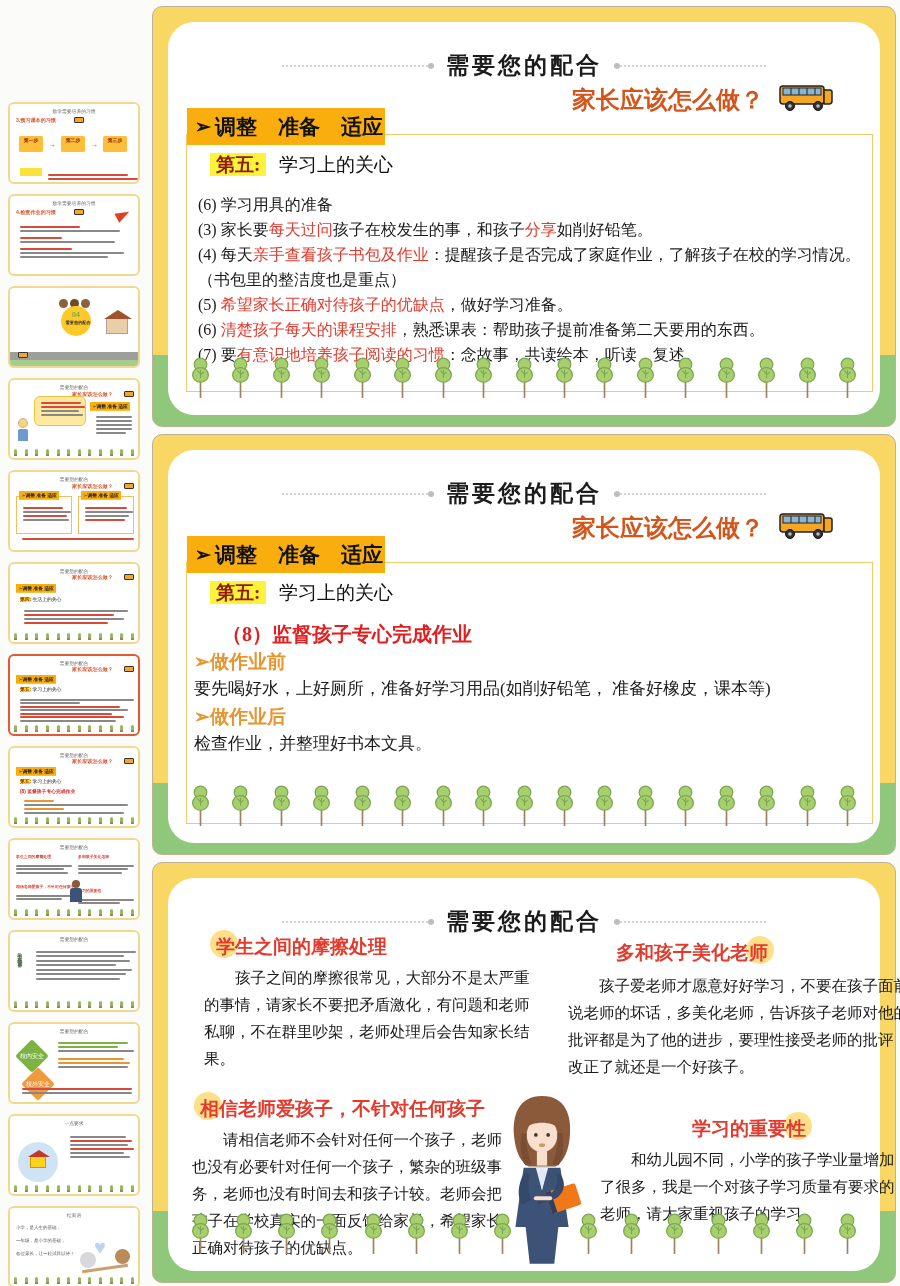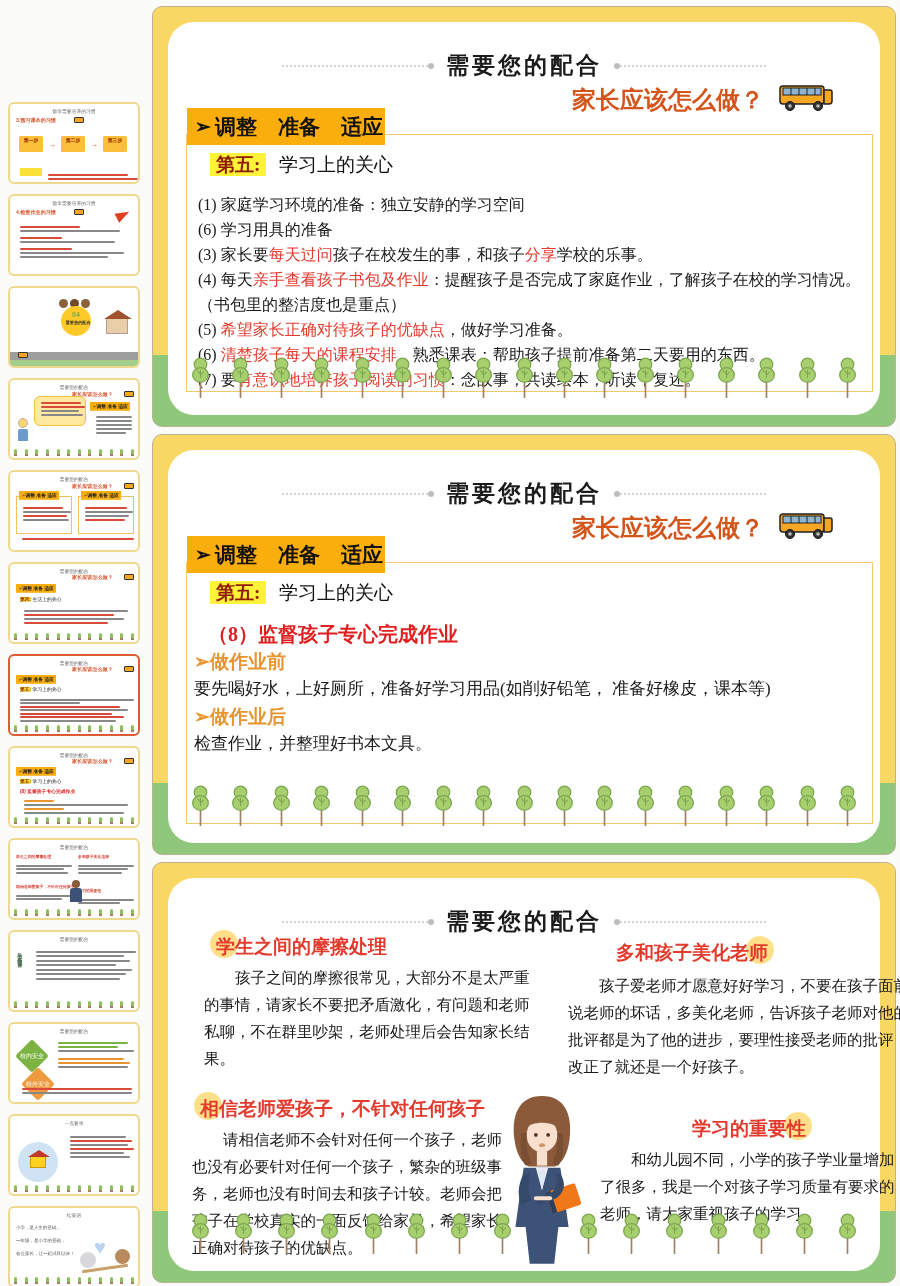--- a/index.html
+++ b/index.html
@@ -97,21 +97,21 @@
     font-family:"Liberation Serif","DejaVu Serif",serif; }
   .banner .arr { margin-right:4px; font-size:19px; }
   .banner .words { white-space:pre; }
   .content-box { position:absolute; left:18px; top:112px; width:687px; border:1.5px solid #f5c86a; }
   .sec-row { position:absolute; left:42px; top:130px; font-size:19px; color:#111;
     font-family:"Liberation Serif","DejaVu Serif",serif; }
   .sec-tag { background:#fff23b; color:#8f1a00; font-weight:700; padding:1px 6px; margin-right:8px; }
   .items { position:absolute; left:30px; top:170px; width:672px; font-size:16px; line-height:25px; color:#1a1a1a;
     font-family:"Liberation Serif","DejaVu Serif",serif; }
   .em { color:#e23b2e; }
-  .blk-red { font-size:20px; font-weight:700; color:#e02020; margin:6px 0 4px 14px; }
+  .blk-red { font-size:20px; font-weight:700; color:#e02020; margin:6px 0 4px 28px; }
   .blk-orange { font-size:19px; font-weight:700; color:#e8952f; margin:3px 0; }
   .blk-body { font-size:17px; color:#1a1a1a; margin:2px 0 4px; }
   .s2-blocks { position:absolute; left:26px; top:166px; width:676px; line-height:24px;
     font-family:"Liberation Serif","DejaVu Serif",serif; }
   .trees { position:absolute; left:22px; right:22px; bottom:16px; display:flex; justify-content:space-between; align-items:flex-end; }
 
   
   .sec3-title { position:absolute; font-size:19px; font-weight:800; color:#e23b2e; z-index:2;
     font-family:"Liberation Serif","DejaVu Serif",serif; }
   .sec3-title .hl { position:absolute; width:28px; height:28px; background:#ffe08a; border-radius:50%; z-index:-1; top:-4px; }
@@ -503,23 +503,22 @@
     <div class="content-box" style="height:258px"></div>
     <div class="banner">
       <span class="arr">➢</span>
       <span class="words">调整    准备    适应</span>
     </div>
     <div class="sec-row">
       <span class="sec-tag">第五:</span>
       <span>学习上的关心</span>
     </div>
     <div class="items" id="s1-items">
-        <div><span>(1) 家庭学习环境的准备：独立安静的学习空间</span></div>
         <div><span>(6) 学习用具的准备</span></div>
-        <div><span>(3) 家长要</span><span class="em">每天过问</span><span>孩子在校发生的事，和孩子</span><span class="em">分享</span><span>学校的乐事。</span></div>
+        <div><span>(3) 家长要</span><span class="em">每天过问</span><span>孩子在校发生的事，和孩子</span><span class="em">分享</span><span>如削好铅笔。</span></div>
         <div><span>(4) 每天</span><span class="em">亲手查看孩子书包及作业</span><span>：提醒孩子是否完成了家庭作业，了解孩子在校的学习情况。（书包里的整洁度也是重点）</span></div>
         <div><span>(5) </span><span class="em">希望家长正确对待孩子的优缺点</span><span>，做好学习准备。</span></div>
         <div><span>(6) </span><span class="em">清楚孩子每天的课程安排</span><span>，熟悉课表：帮助孩子提前准备第二天要用的东西。</span></div>
         <div><span>(7) 要</span><span class="em">有意识地培养孩子阅读的习惯</span><span>：念故事，共读绘本，听读，复述。</span></div>
       </div>
     <div class="trees">
         <svg width="21" height="44" viewBox="0 0 20 42">
      <line x1="10" y1="24" x2="10" y2="41" stroke="#a08060" stroke-width="1.6"></line>
      <circle cx="10" cy="9" r="6" fill="#a8cf6e" stroke="#7ba750" stroke-width="1.2"></circle>
      <ellipse cx="10" cy="19" rx="7.5" ry="7" fill="#a8cf6e" stroke="#7ba750" stroke-width="1.2"></ellipse>

